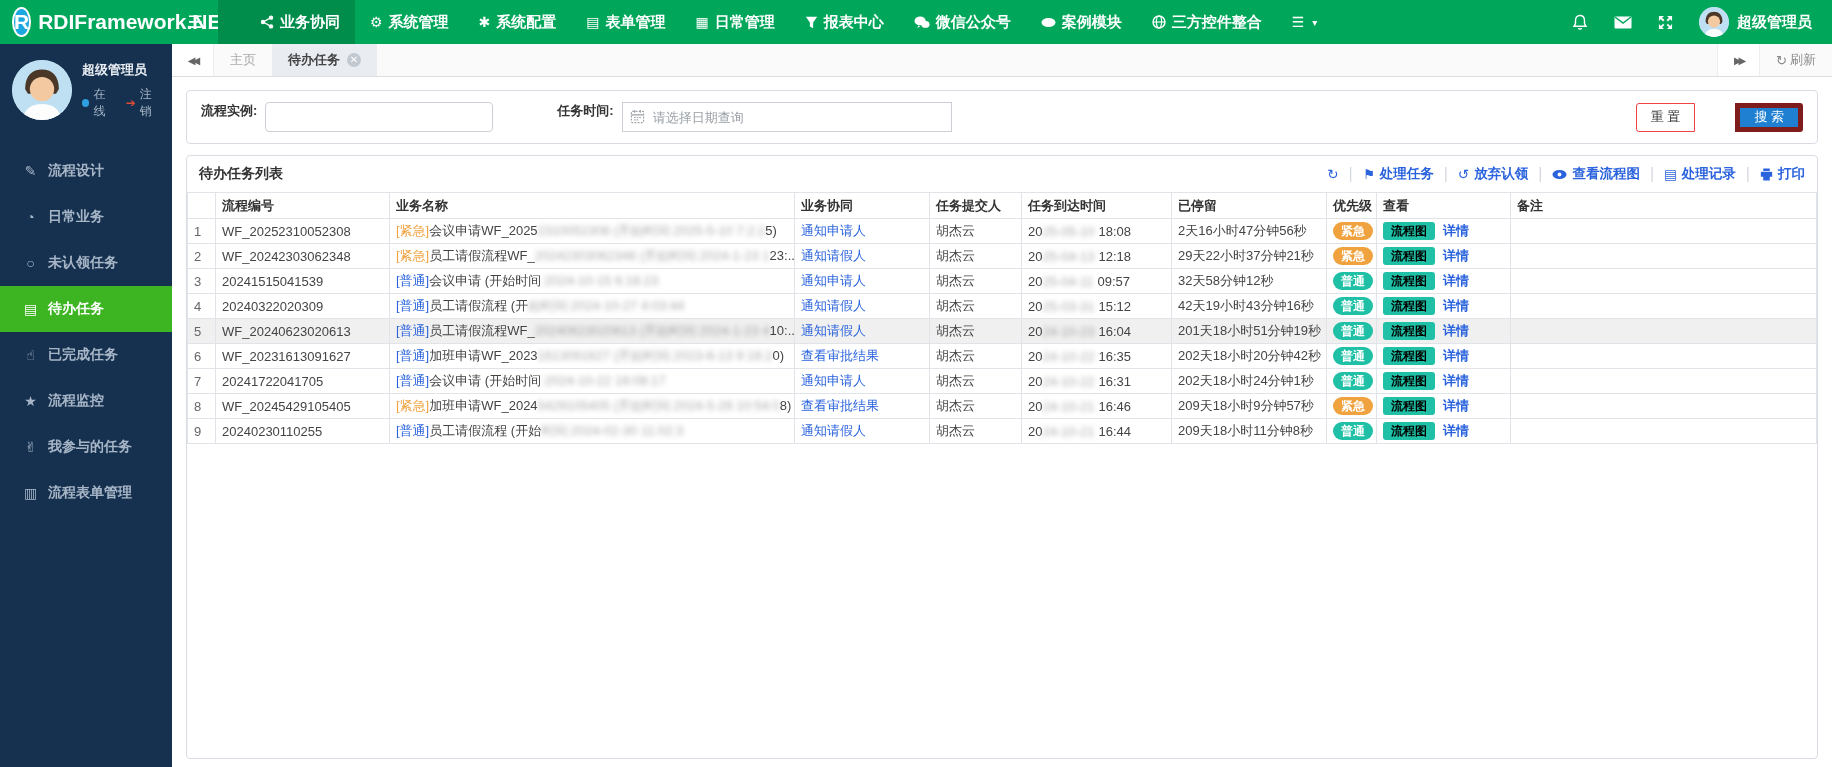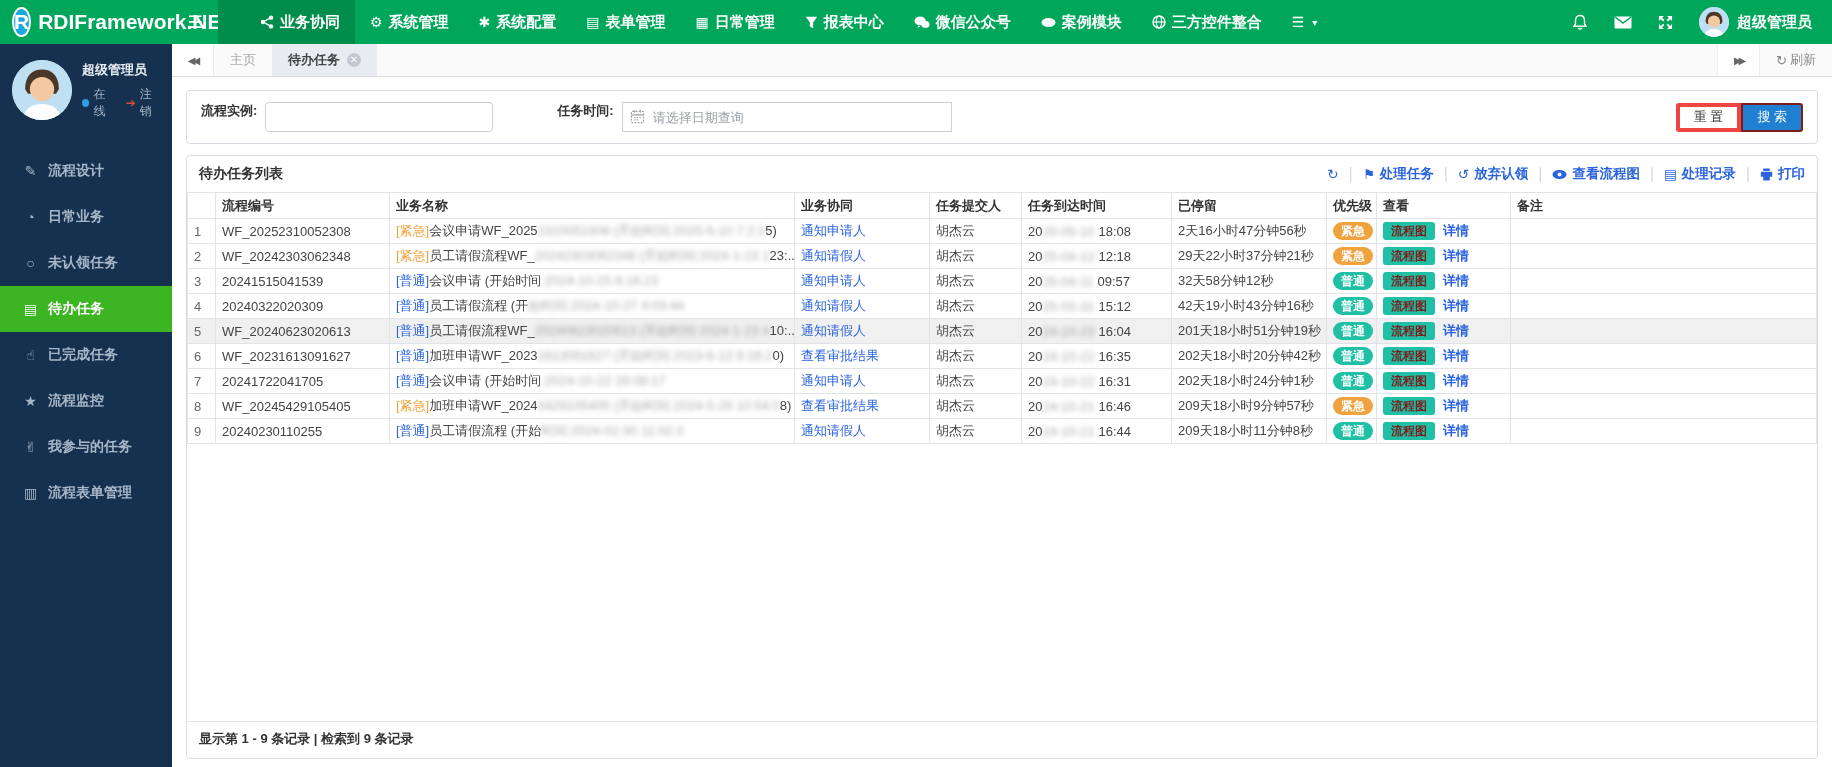--- a/index.html
+++ b/index.html
@@ -67,22 +67,22 @@
   .field-label { font-size:13px; color:#333; font-weight:bold; }
   .text-input { width:228px; height:30px; border:1px solid #ccd0d6; border-radius:4px;
     padding:0 8px; font-size:13px; color:#333; outline:none; }
   .date-wrap { position:relative; margin-left:64px; }
   .date-input { width:330px; height:30px; border:1px solid #ccd0d6; border-radius:0;
     padding:0 8px 0 30px; font-size:13px; color:#333; outline:none; }
   .date-input::placeholder { color:#9aa0a6; }
   .cal-ico { position:absolute; left:8px; top:7px; color:#9aa0a6; }
   .search-actions { margin-left:auto; display:flex; }
   .btn { height:29px; padding:0 14px; font-size:13px; cursor:pointer; }
-  .btn-reset { background:#fff; border:4px solid #ef4444; border-radius:3px 0 0 3px; color:#333; }
-  .btn-search { background:#1f7fd1; border:2px solid #7f1d1d; border-radius:0 3px 3px 0; color:#fff; }
+  .btn-reset { background:#fff; border:1px solid #ef4444; border-radius:3px 0 0 3px; color:#333; }
+  .btn-search { background:#1f7fd1; border:5px solid #7f1d1d; border-radius:0 3px 3px 0; color:#fff;margin-left:40px; }
 
   
   .table-panel { margin:0 14px; border:1px solid #d9dde3; border-radius:4px; flex:1;
     display:flex; flex-direction:column; margin-bottom:8px; overflow:hidden; }
   .toolbar { display:flex; padding:9px 12px; }
   .toolbar-title { font-size:14px; font-weight:bold; color:#333; }
   .toolbar-actions { margin-left:auto; display:flex; align-items:center; gap:10px; }
   .tb-link { display:flex; align-items:center; gap:5px; color:#2a63dd; font-size:13.5px;
     font-weight:bold; cursor:pointer; white-space:nowrap; }
   .tb-sep { color:#d5d9df; font-weight:normal; }
@@ -96,21 +96,21 @@
   td.rownum { color:#666; text-align:center; }
   .tag-urgent { color:#f0a23e; }
   .tag-normal { color:#2a63dd; }
   .cell-link { color:#2a63dd; cursor:pointer; }
   .blur { filter:blur(2.5px); opacity:.45; }
   .badge { display:inline-block; padding:2px 8px; border-radius:9px; color:#fff; font-size:12px;
     font-weight:bold; line-height:14px; }
   .badge.urgent { background:#f0a23e; }
   .badge.normal { background:#1fc0a5;text-align:right; }
   .flow-btn { display:inline-block; padding:2px 8px; border-radius:3px; background:#1fc0a5;
-    color:#7f1d1d; font-size:12px; font-weight:bold; cursor:pointer; margin-right:8px; line-height:14px; }
+    color:#000000; font-size:12px; font-weight:bold; cursor:pointer; margin-right:8px; line-height:14px; }
   .detail-link { color:#2a63dd; font-weight:bold; cursor:pointer; font-size:13px; }
   tr.selected td { background:#f0f0f0; }
   .grid-filler { flex:1; }
 
   .panel-footer { border-top:1px solid #e0e4e9; padding:8px 12px 10px; font-size:13px;
     color:#333; font-weight:bold; }
 
   svg { display:block; }
 </style>
 </head>
@@ -514,16 +514,15 @@
               <td>胡杰云</td>
               <td class="center"><span>20</span><span class="blur">24-10-21</span><span style="margin-left: 4px;">16:44</span></td>
               <td>209天18小时11分钟8秒</td>
               <td class="center"><span class="badge normal">普通</span></td>
               <td><span class="flow-btn">流程图</span><span class="detail-link">详情</span></td>
               <td></td>
             </tr>
           </tbody>
       </table>
       <div class="grid-filler"></div>
-      <div class="panel-footer">显示第 1 - 9 条记录 | 检索到 9 条记录</div>
     </div>
   </div>
 </div>
 
 </body></html>

